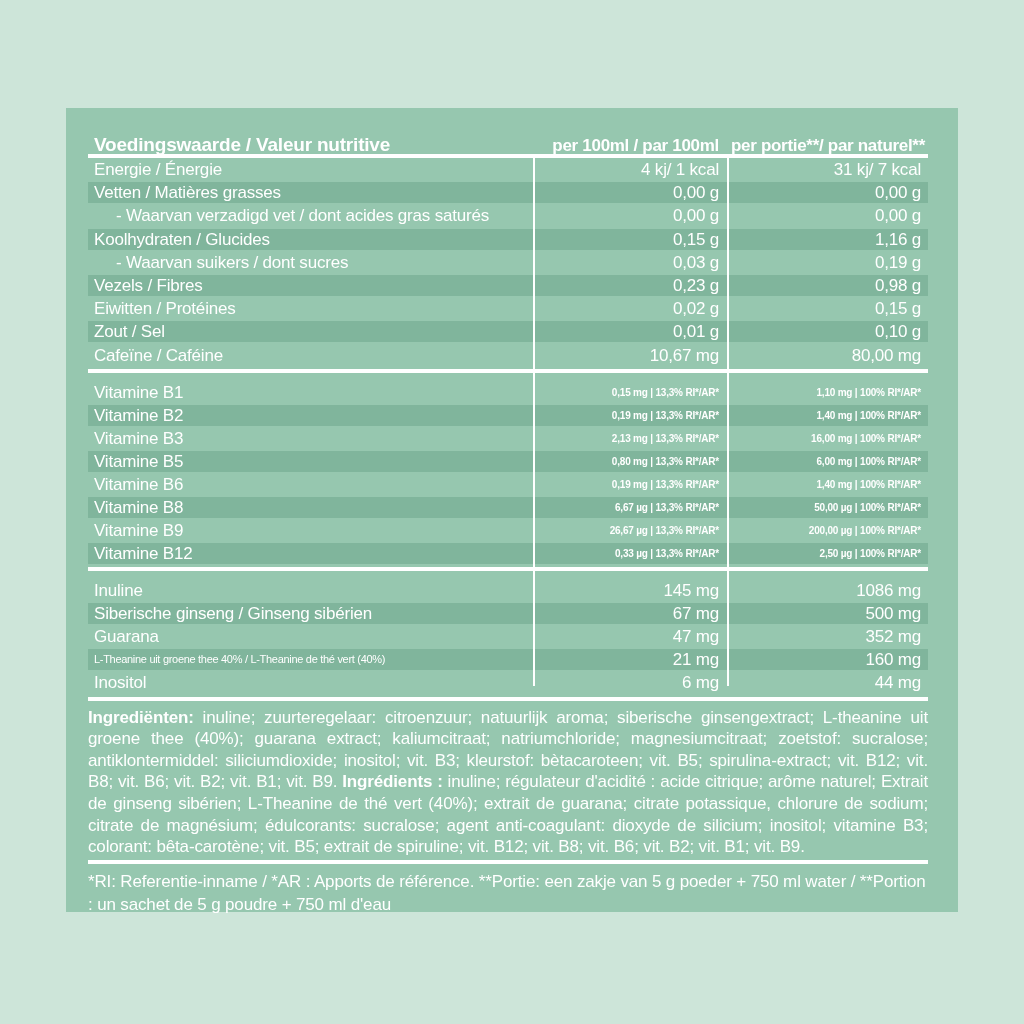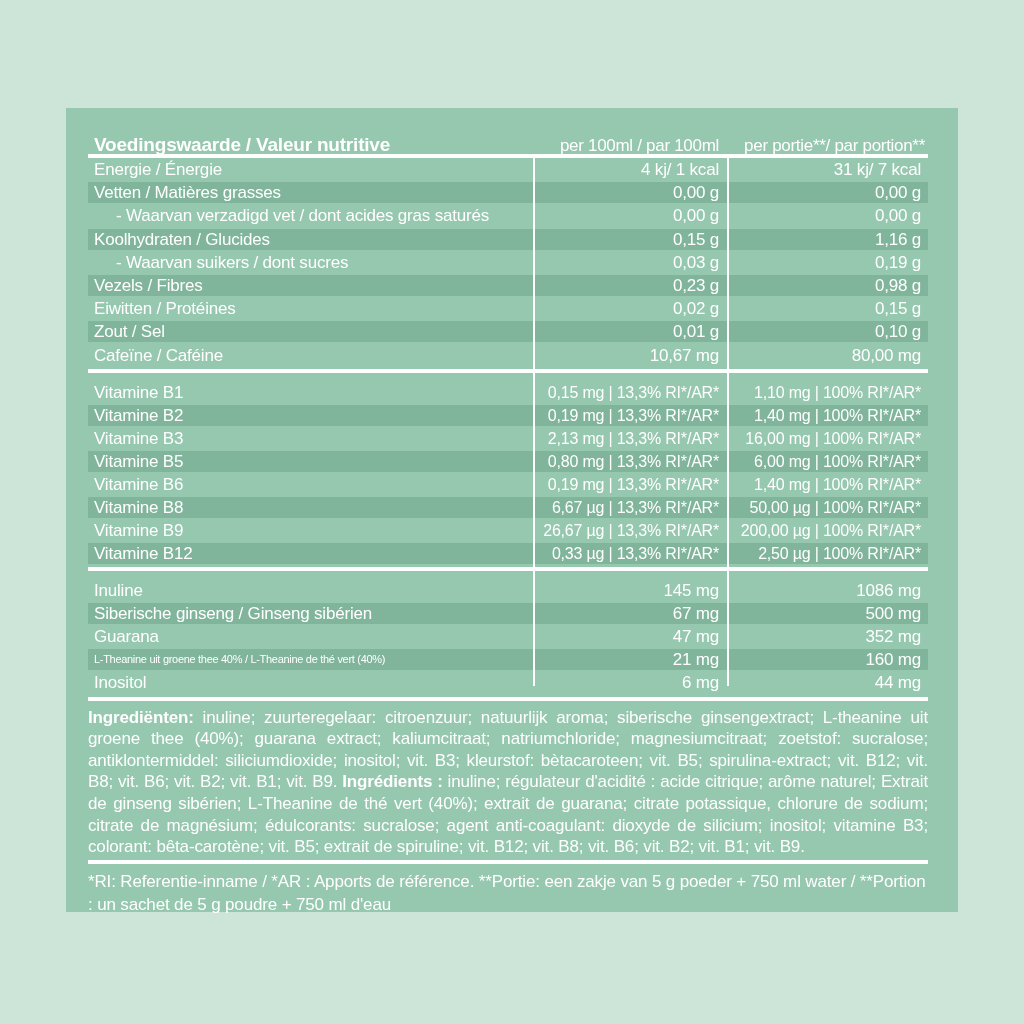--- a/index.html
+++ b/index.html
@@ -20,41 +20,41 @@
     position:absolute;left:66px;top:108px;width:892px;height:804px;
     background:var(--panel);
     color:var(--text);
   }
   .content{position:relative;height:100%;padding:0 30px 0 22px;}
   .header-row{
     display:grid;grid-template-columns:445px 194px 201px;
     align-items:end;height:46px;padding-top:26px;padding-bottom:7px;
   }
   .title{font-size:19px;font-weight:bold;padding-left:6px;letter-spacing:-0.2px;white-space:nowrap;}
-  .col-head{font-size:17px;font-weight:normal;text-align:right;letter-spacing:-0.3px;white-space:nowrap;}
+  .col-head{font-size:17px;font-weight:bold;text-align:right;letter-spacing:-0.3px;white-space:nowrap;}
   .col-head.c2{padding-right:8px;}
   .col-head.c3{padding-right:3px;}
   .hline{height:4px;background:var(--text);}
   .hline.mid{margin:2px 0;}
   .section{position:relative;}
   .section.gap{margin-top:8px;}
   .row{
     display:grid;grid-template-columns:445px 194px 201px;
     height:23.2px;line-height:23.2px;font-size:17px;letter-spacing:-0.2px;
   }
   .row.dark{
     background:linear-gradient(var(--row-dark),var(--row-dark)) center / 100% 21px no-repeat;
   }
   .section.vits .row{height:23px;line-height:23px;}
   .cell-label{padding-left:6px;white-space:nowrap;overflow:hidden;}
   .row.indent .cell-label{padding-left:28px;}
   .row.tight .cell-label{font-size:11px;letter-spacing:-0.3px;}
   .val{text-align:right;padding-right:8px;white-space:nowrap;}
   .val.c3{padding-right:7px;}
-  .section.vits .val{font-size:16px;}
+  .section.vits .val{font-size:10px;font-weight:bold;}
   .vline{position:absolute;top:50px;height:528px;width:2px;background:var(--text);z-index:2;}
   .vline.v1{left:467px;}
   .vline.v2{left:661px;}
   .ingredients{
     margin-top:6px;font-size:17px;line-height:21.6px;
     text-align:justify;letter-spacing:-0.15px;
   }
   .ingredients b{font-weight:bold;}
   .footnote{margin-top:6px;font-size:17px;line-height:23px;letter-spacing:-0.15px;}
 </style>
@@ -63,21 +63,21 @@
 
 <div class="panel">
   <div class="vline v1"></div>
   <div class="vline v2"></div>
 
   <div class="content">
 
     <div class="header-row">
       <div class="title">Voedingswaarde / Valeur nutritive</div>
       <div class="col-head c2">per 100ml / par 100ml</div>
-      <div class="col-head c3">per portie**/ par portion**</div>
+      <div class="col-head c3">per portie**/ par naturel**</div>
     </div>
 
     <div class="hline"></div>
 
     <div class="section">
 
     <div class="row light">
           <div class="cell-label">Energie / Énergie</div>
           <div class="val c2">4 kj/ 1 kcal</div>
           <div class="val c3">31 kj/ 7 kcal</div>

